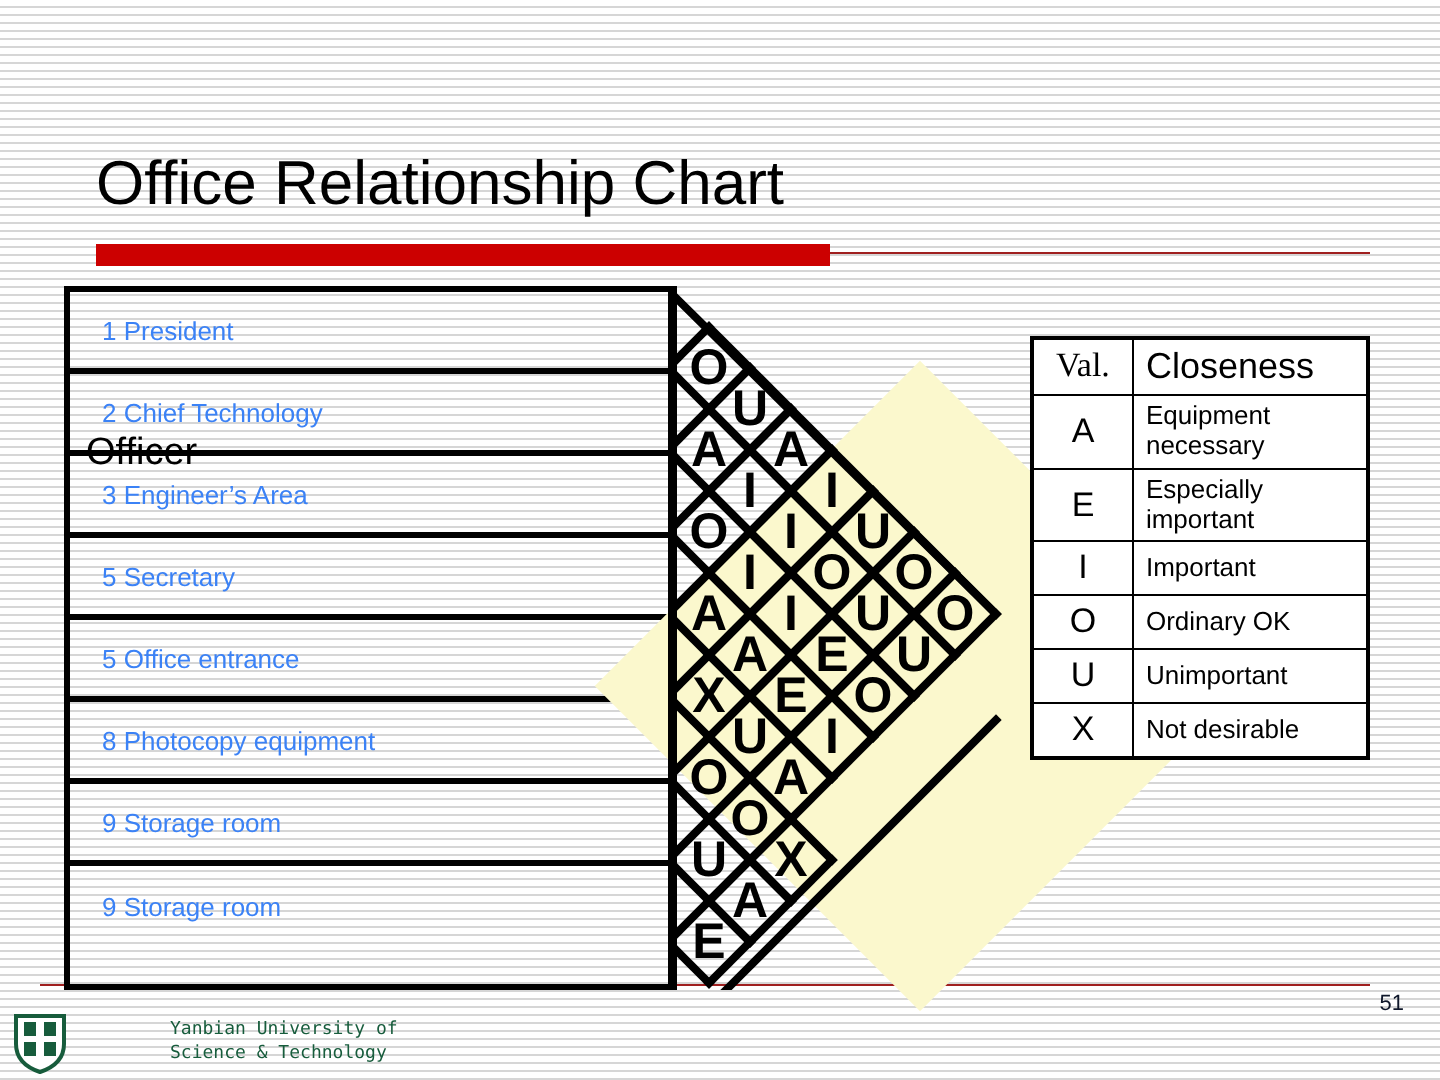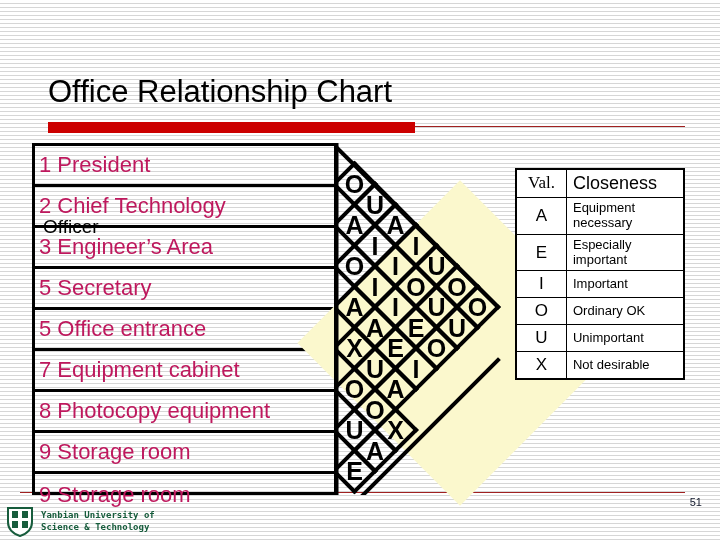--- a/index.html
+++ b/index.html
@@ -52,22 +52,22 @@
     border:3px solid #000;border-right:none;
     box-sizing:border-box;background:transparent;
   }
   .list-row{
     position:relative;height:41px;box-sizing:border-box;
     border-bottom:3px solid #000;
     display:flex;align-items:center;
   }
   .list-row:last-child{border-bottom:none;}
   .row-text{
-    font-size:22px;color:#be185d;white-space:nowrap;
-    padding-left:4px;line-height:1;
+    font-size:13px;color:#3b82f6;white-space:nowrap;
+    padding-left:16px;line-height:1;
   }
   .row-overflow{
     position:absolute;left:8px;top:30px;font-size:19px;color:#000;
     white-space:nowrap;line-height:1;
   }
 
   
   #matrix{
     position:absolute;left:334px;top:143px;width:232px;height:352px;
     z-index:3;
@@ -97,22 +97,23 @@
     position:absolute;right:18px;top:496px;font-size:11px;color:#0f172a;
   }
   #logo{
     position:absolute;left:6px;top:505px;display:flex;align-items:center;gap:7px;
   }
   #logo .crest{
     width:28px;height:32px;position:relative;flex:0 0 auto;
   }
   #logo .lname{
     font-family:"DejaVu Sans Mono", monospace;
-    font-size:9px;color:#175c3c;line-height:1.35;font-weight:bold;
+    font-size:9px;color:#175c3c;line-height:1.35;font-weight:normal;
     white-space:pre-line;
+    margin-left:44px;
   }
 </style>
 </head>
 <body>
 
 <div id="stripes"></div>
 
 <div id="slide">
 
   <div id="yellowdia"></div>
@@ -131,23 +132,20 @@
       <span class="row-overflow">Officer</span>
     </div>
     <div class="list-row">
       <span class="row-text">3  Engineer’s Area</span>
     </div>
     <div class="list-row">
       <span class="row-text">5  Secretary</span>
     </div>
     <div class="list-row">
       <span class="row-text">5  Office entrance</span>
-    </div>
-    <div class="list-row">
-      <span class="row-text">7  Equipment cabinet</span>
     </div>
     <div class="list-row">
       <span class="row-text">8 Photocopy equipment</span>
     </div>
     <div class="list-row">
       <span class="row-text">9 Storage room</span>
     </div>
     <div class="list-row">
       <span class="row-text">9 Storage room</span>
     </div>

